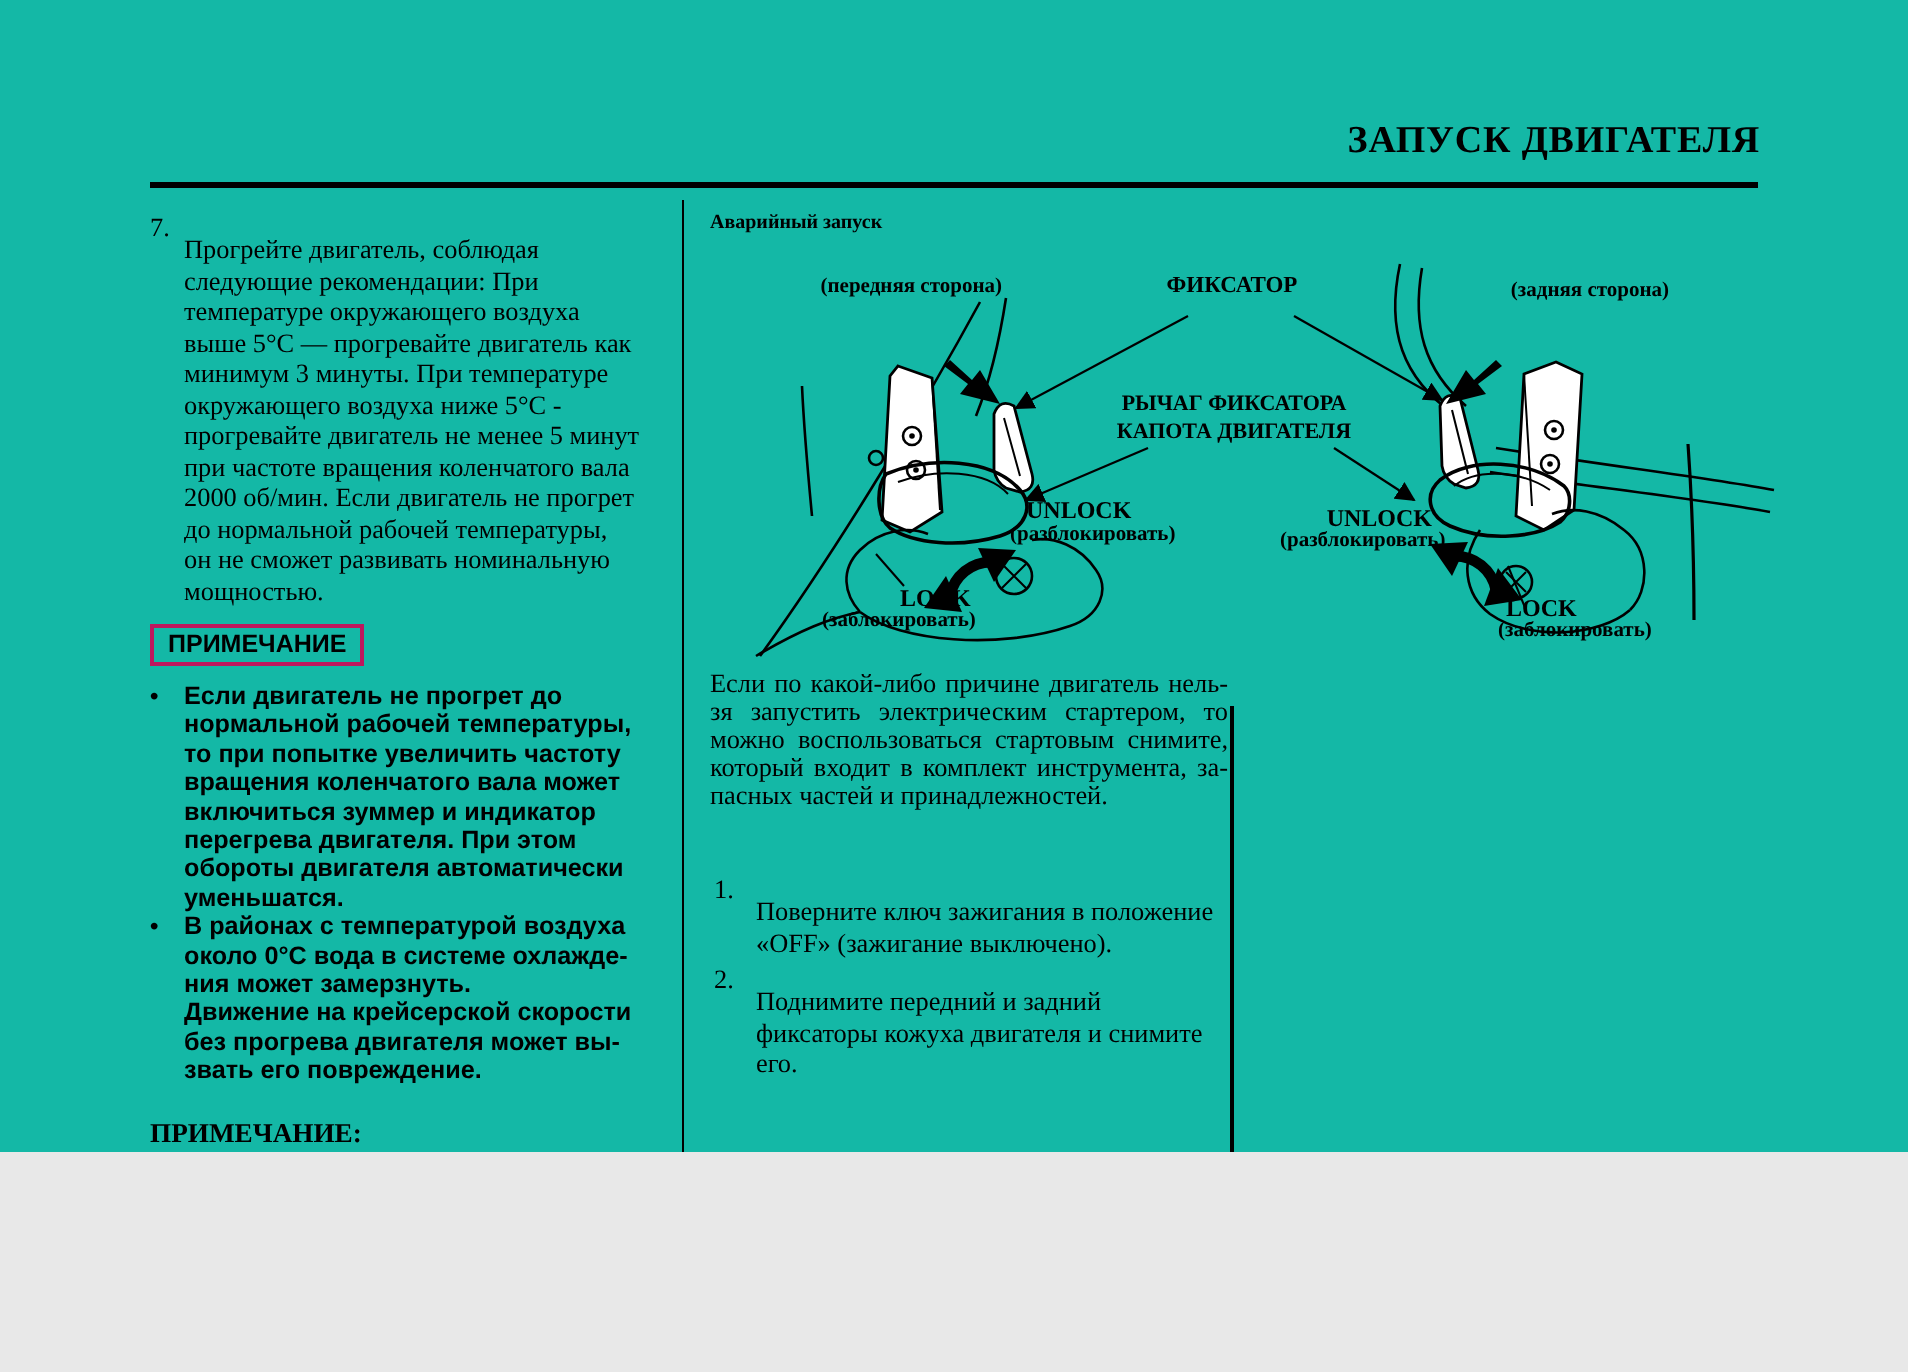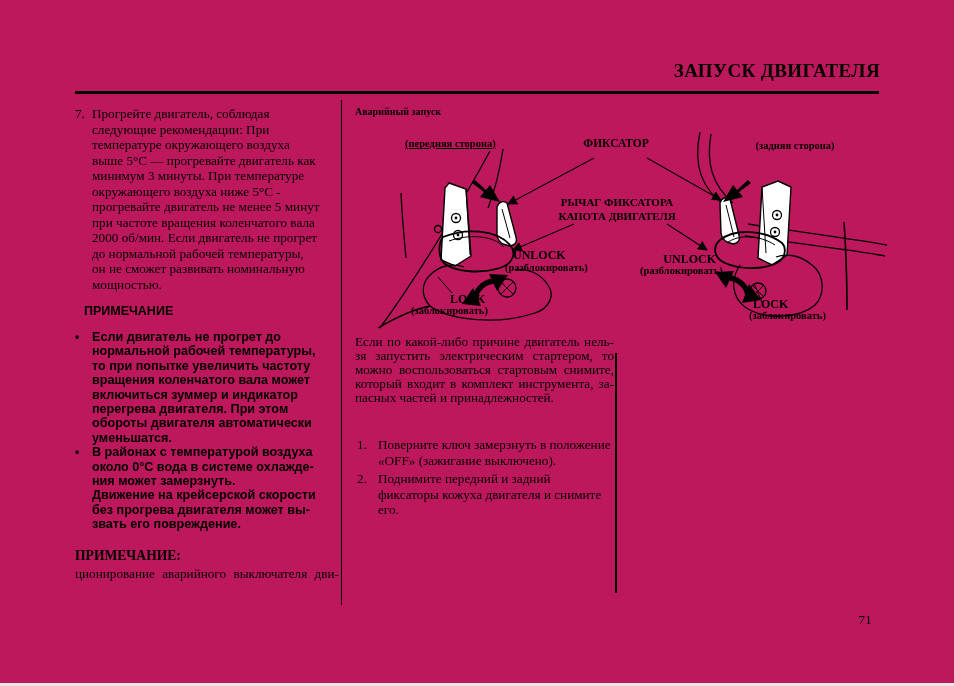--- a/index.html
+++ b/index.html
@@ -1,39 +1,39 @@
 <!DOCTYPE html>
 <html><head>
 <meta charset="utf-8">
 <style>
   * { margin: 0; padding: 0; box-sizing: border-box; }
   html, body { background: #e8e8e8; }
   .page {
-    position: relative; width: 954px; height: 683px;
-    background: #be185d; color: #000;
+    position: relative; width: 954px; height: 576px;
+    background: #14b8a6; color: #000;
     font-family: "Liberation Serif", serif;
     overflow: hidden;
   }
   
   .page-title {
     position: absolute; top: 60px; left: 355px; right: 74px;
     text-align: right; font-size: 19px; font-weight: bold;
     letter-spacing: 0.4px; white-space: nowrap;
   }
   .header-rule { position: absolute; left: 75px; top: 91px; width: 804px; height: 3px; background: #000; }
 
   
   .col-divider { position: absolute; left: 341px; top: 100px; width: 1px; height: 505px; background: #000; }
   .change-bar  { position: absolute; left: 615px; top: 353px; width: 2px; height: 240px; background: #000; }
 
   
   .left-col { position: absolute; left: 75px; top: 106px; width: 264px; }
   .num-item { display: flex; font-size: 13.2px; line-height: 15.5px; }
   .num-item .num { width: 17px; flex: 0 0 17px; }
-  .num-item .txt { flex: 1; white-space: pre-line; }
+  .num-item .txt { flex: 1; white-space: pre-line; margin-top: 11px; }
   .note-box {
     display: inline-block; margin-top: 9px; border: 2px solid #be185d;
     padding: 1px 7px 2px 7px;
     font-family: "Liberation Sans", sans-serif; font-weight: bold; font-size: 12.5px;
   }
   .bullets { margin-top: 8px; font-family: "Liberation Sans", sans-serif; font-weight: bold; font-size: 12.6px; line-height: 14.4px; }
   .bullet { display: flex; }
   .bullet .dot { width: 17px; flex: 0 0 17px; font-size: 12px; }
   .bullet .txt { flex: 1; white-space: pre-line; }
   .note-heading { margin-top: 16px; font-weight: bold; font-size: 13.6px; }
@@ -47,21 +47,21 @@
   .numlist .num-item + .num-item { margin-top: 3px; }
   .numlist .num { width: 21px; flex: 0 0 21px; }
   .page-num { position: absolute; left: 845px; top: 612px; width: 40px; text-align: center; font-size: 13.5px; font-family: Liberation Serif, serif; }
 
   
   .diagram { position: absolute; left: 350px; top: 125px; width: 604px; height: 215px; }
   .diagram svg { position: absolute; left: 0; top: 0; }
   .dlbl { position: absolute; font-weight: bold; white-space: pre-line; }
   .dlbl.small { font-size: 10.5px; }
   .dlbl.mid   { font-size: 11.5px; }
-  .lbl-front-side { left: 55px;  top: 13px; width: 96px;  text-align: left; text-decoration: underline; }
+  .lbl-front-side { left: 55px;  top: 13px; width: 96px;  text-align: right; }
   .lbl-fixator    { left: 216px; top: 12px; width: 100px; text-align: center; }
   .lbl-rear-side  { left: 395px; top: 15px; width: 100px; text-align: center; }
   .lbl-lever      { left: 205px; top: 71px; width: 124px; text-align: center; line-height: 13.5px; font-size: 11px; }
   .lbl-l-unlock   { left: 163px; top: 123px; font-size: 12px; }
   .lbl-l-unlock-sub { left: 155px; top: 137px; }
   .lbl-l-lock     { left: 100px; top: 167px; font-size: 12px; }
   .lbl-l-lock-sub { left: 61px;  top: 180px; }
   .lbl-r-unlock   { left: 290px; top: 127px; width: 76px; text-align: right; font-size: 12px; }
   .lbl-r-unlock-sub { left: 290px; top: 140px; width: 76px; text-align: right; }
   .lbl-r-lock     { left: 403px; top: 172px; font-size: 12px; }
@@ -233,21 +233,21 @@
     <div class="jline">Если по какой-либо причине двигатель нель-</div>
     <div class="jline">зя запустить электрическим стартером, то</div>
     <div class="jline">можно воспользоваться стартовым снимите,</div>
     <div class="jline">который входит в комплект инструмента, за-</div>
     <div>пасных частей и принадлежностей.</div>
   </div>
 
   <div class="numlist">
     <div class="num-item">
       <div class="num">1.</div>
-      <div class="txt">Поверните ключ замерзнуть в положение
+      <div class="txt">Поверните ключ зажигания в положение
 «OFF» (зажигание выключено).</div>
     </div>
     <div class="num-item">
       <div class="num">2.</div>
       <div class="txt">Поднимите передний и задний
 фиксаторы кожуха двигателя и снимите
 его.</div>
     </div>
   </div>
 

